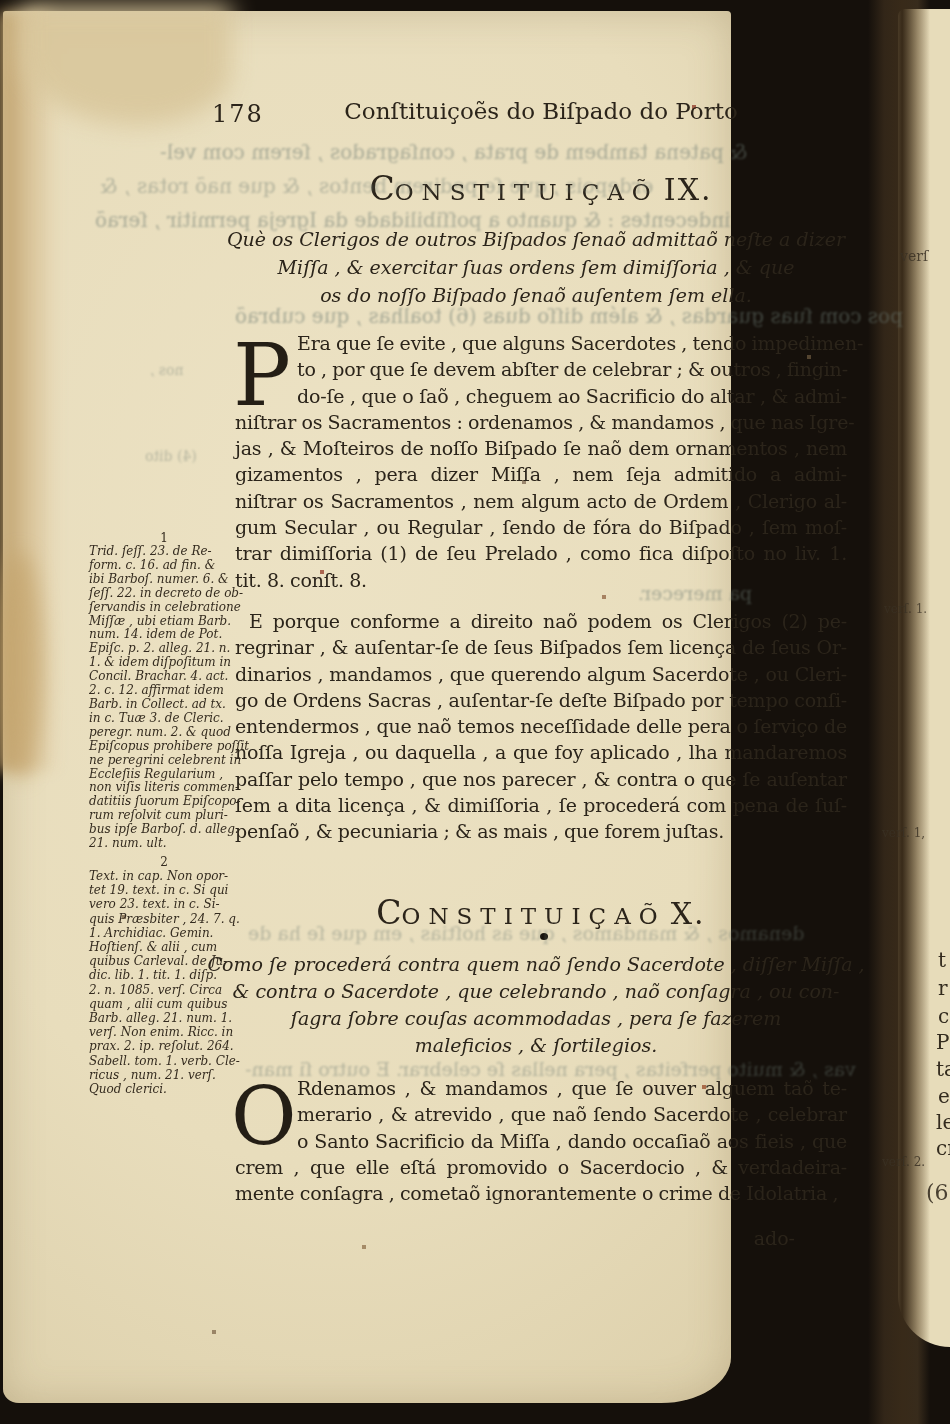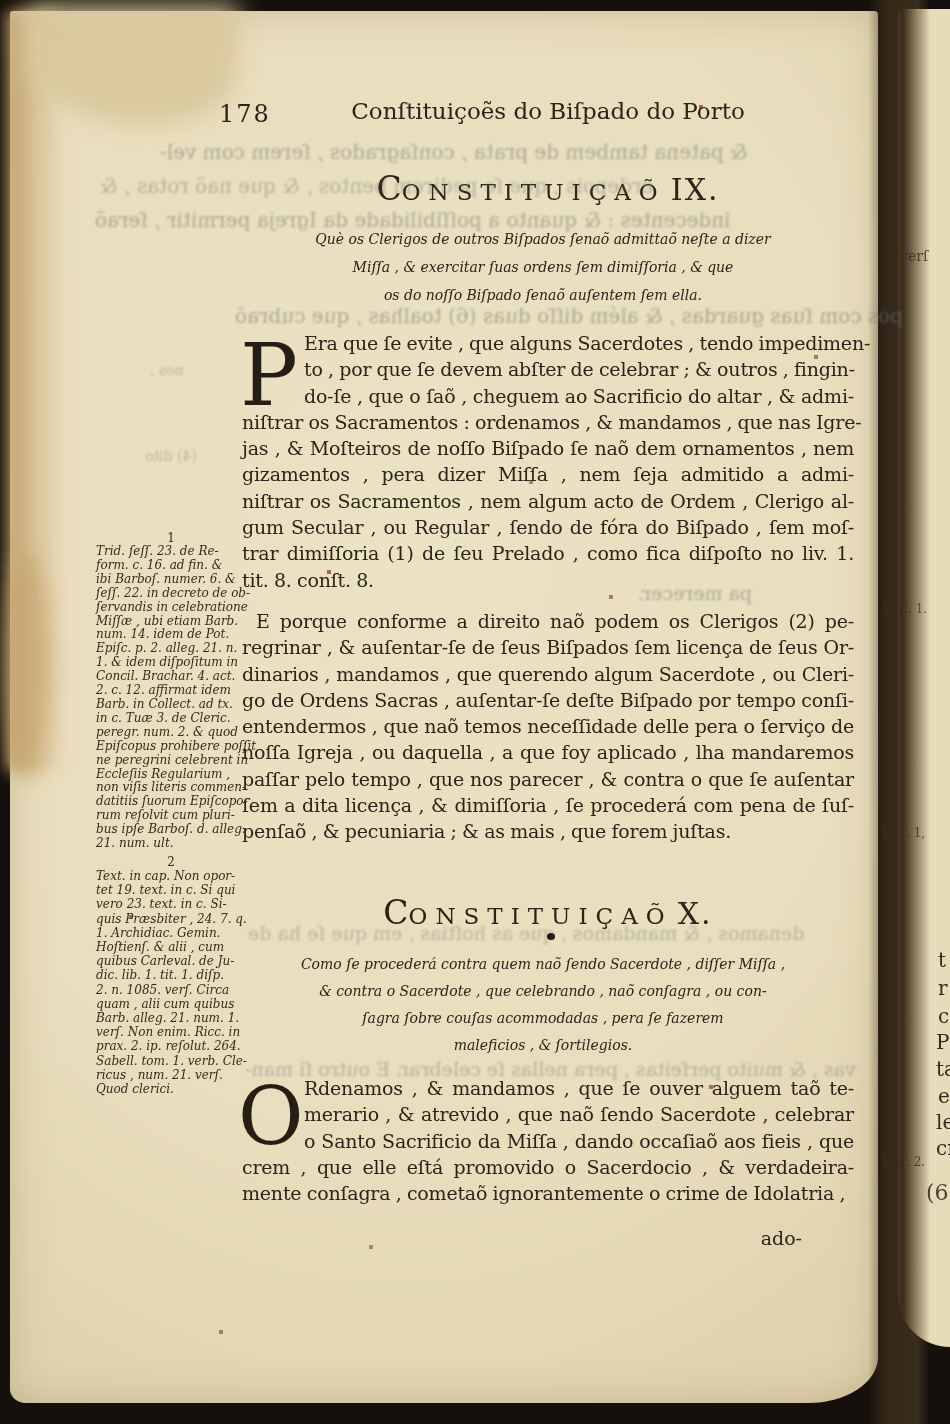--- a/index.html
+++ b/index.html
@@ -3,21 +3,21 @@
 <meta charset="utf-8">
 <style>
   html,body{margin:0;padding:0}
   body{
     width:950px;height:1424px;position:relative;overflow:hidden;
     background:#15100b;
     font-family:"DejaVu Serif", serif;
   }
   
   .page{
-    position:absolute;left:10px;top:11px;width:868px;height:1392px;
+    position:absolute;left:3px;top:11px;width:728px;height:1392px;
     background:radial-gradient(ellipse 120% 90% at 45% 38%, #ece2c4 0%, #e8ddbc 50%, #ddd0ab 82%, #d0c096 100%);
     border-radius:3px 4px 70px 16px / 3px 4px 46px 14px;
     box-shadow:inset 0 0 40px rgba(120,95,55,.25);
   }
   .stain1{position:absolute;left:-4px;top:0;width:60px;height:760px;
     background:linear-gradient(90deg,#b9975f,#d9c398 55%,rgba(217,195,152,0));
     filter:blur(7px);opacity:.85;pointer-events:none}
   .stain2{position:absolute;left:18px;top:-6px;width:210px;height:120px;
     background:#d9c79c;border-radius:0 0 70% 90%;filter:blur(12px);opacity:.9;pointer-events:none}
   .stain3{position:absolute;left:-6px;top:540px;width:46px;height:230px;
@@ -42,21 +42,21 @@
   .abs{position:absolute}
   .ink{color:#2b241a}
   .page-number{left:209px;top:89px;font-size:24px;letter-spacing:2px}
   .running-title{left:232px;top:87px;width:612px;text-align:center;font-size:23px}
   .heading{left:232px;top:0;width:612px;text-align:center;white-space:nowrap}
   .heading .initial{font-size:33px}
   .heading .rest{font-size:23px;letter-spacing:8px}
   .heading .numeral{font-size:30px;letter-spacing:2px}
   #heading9{top:158px}
   #heading10{top:882px}
-  .subtitle{left:180px;width:706px;font-style:italic;font-size:14px;line-height:28px}
+  .subtitle{left:180px;width:706px;font-style:italic;font-size:19px;line-height:28px}
   #subtitle9{top:214px}
   #subtitle10{top:940px;line-height:27px}
   .centered .gen-line{text-align:center;white-space:nowrap}
   .para{left:232px;width:612px;font-size:19px;line-height:26.3px}
   .para .gen-line{white-space:nowrap;text-align:justify;text-align-last:justify;letter-spacing:-0.2px;word-spacing:-0.5px}
   .para .gen-line:last-child{text-align-last:left}
   .dropcap3 .gen-line:nth-child(-n+3){margin-left:62px}
   #para1{top:319px}
   #para2{top:597px}
   #para2 .gen-line:first-child{margin-left:14px}

